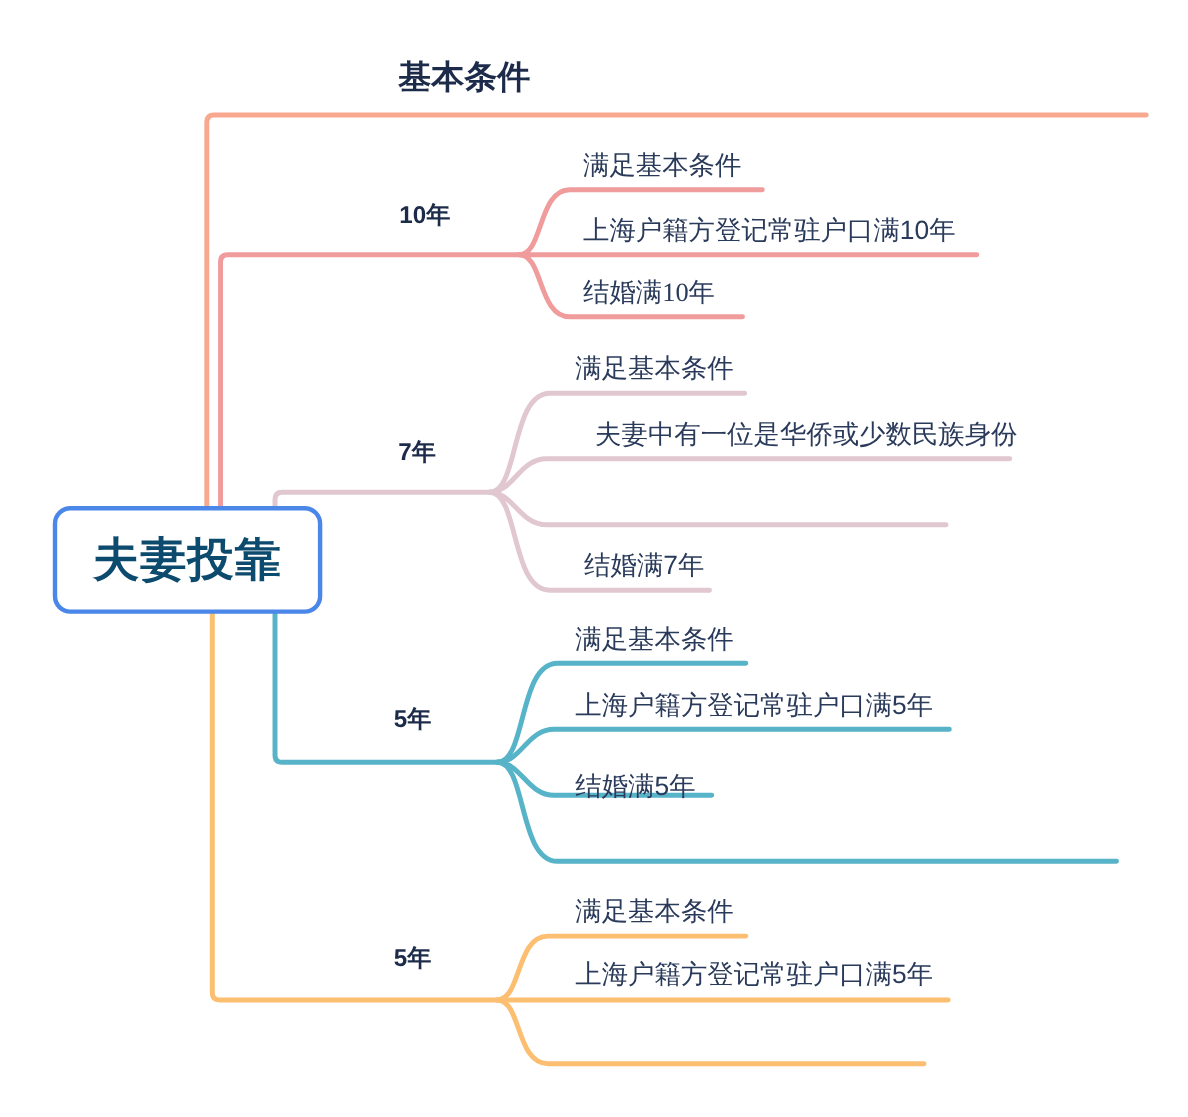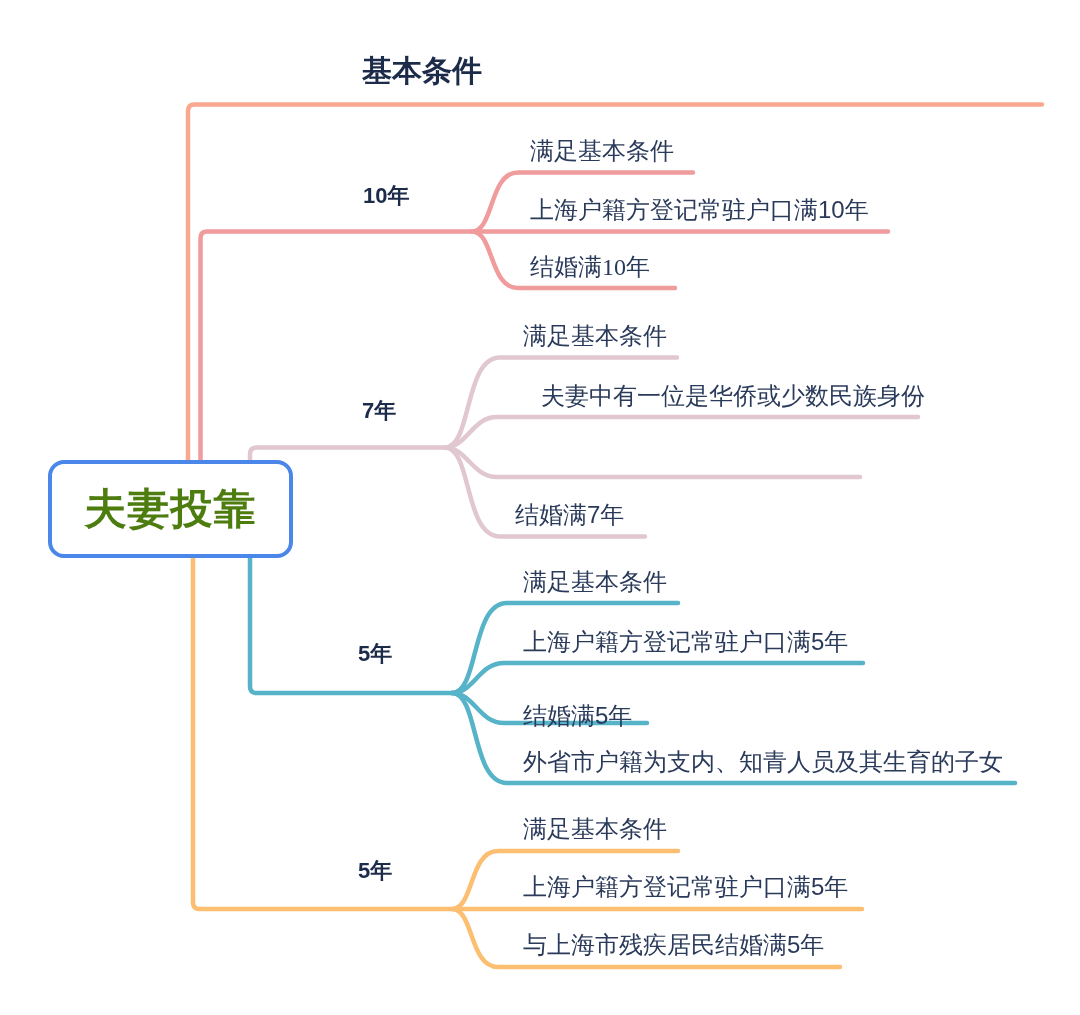--- a/index.html
+++ b/index.html
@@ -13,21 +13,21 @@
   .lines{position:absolute;left:0;top:0;width:1080px;height:1015px;}
   .lines path{fill:none;stroke-width:4.5px;stroke-linecap:round;stroke-linejoin:round;}
   .node{position:absolute;line-height:1.1;white-space:nowrap;}
   .root{
     position:absolute;left:48px;top:460px;width:245px;height:98px;
     background:#ffffff;border:4px solid #4a87e9;border-radius:16px;
     display:flex;align-items:center;justify-content:center;
     box-sizing:border-box;
   }
   .root-label{
-    font-size:42px;font-weight:700;color:#4d7c0f;letter-spacing:1px;
+    font-size:42px;font-weight:700;color:#0c4a6e;letter-spacing:1px;
   }
   .branch-label{font-weight:700;color:#1c2b4a;font-size:22px;}
   .branch-label.lg{font-size:30px;}
   .leaf-text{font-size:24px;font-weight:400;color:#2a3a5a;}
 </style>
 </head>
 <body>
 
 <div class="canvas">
 
@@ -73,26 +73,24 @@
   <div class="node branch-label lg" style="left:362px;top:54px;">基本条件</div>
 
   <div class="node branch-label" style="left:363px;top:184px;">10年</div>
   <div class="node leaf-text" style="left:530px;top:138px;">满足基本条件</div>
   <div class="node leaf-text" style="left:530px;top:197px;">上海户籍方登记常驻户口满10年</div>
   <div class="node leaf-text" style="left:530px;top:254px;font-family:Liberation Serif, serif;">结婚满10年</div>
 
   <div class="node branch-label" style="left:362px;top:399px;">7年</div>
   <div class="node leaf-text" style="left:523px;top:323px;">满足基本条件</div>
   <div class="node leaf-text" style="left:497px;top:383px;margin-left:44px;">夫妻中有一位是华侨或少数民族身份</div>
-  <div class="node leaf-text" style="left:515px;top:502px;">结婚满7年</div>
+  <div class="node leaf-text" style="left:531px;top:502px;">结婚满7年</div>
 
   <div class="node branch-label" style="left:358px;top:642px;">5年</div>
   <div class="node leaf-text" style="left:523px;top:569px;">满足基本条件</div>
   <div class="node leaf-text" style="left:523px;top:629px;">上海户籍方登记常驻户口满5年</div>
   <div class="node leaf-text" style="left:523px;top:689px;margin-top:14px;">结婚满5年</div>
-  <div class="node leaf-text" style="left:523px;top:749px;">外省市户籍为支内、知青人员及其生育的子女</div>
 
   <div class="node branch-label" style="left:358px;top:859px;">5年</div>
   <div class="node leaf-text" style="left:523px;top:816px;">满足基本条件</div>
   <div class="node leaf-text" style="left:523px;top:874px;">上海户籍方登记常驻户口满5年</div>
-  <div class="node leaf-text" style="left:523px;top:932px;">与上海市残疾居民结婚满5年</div>
 
 </div>
 
 </body></html>

